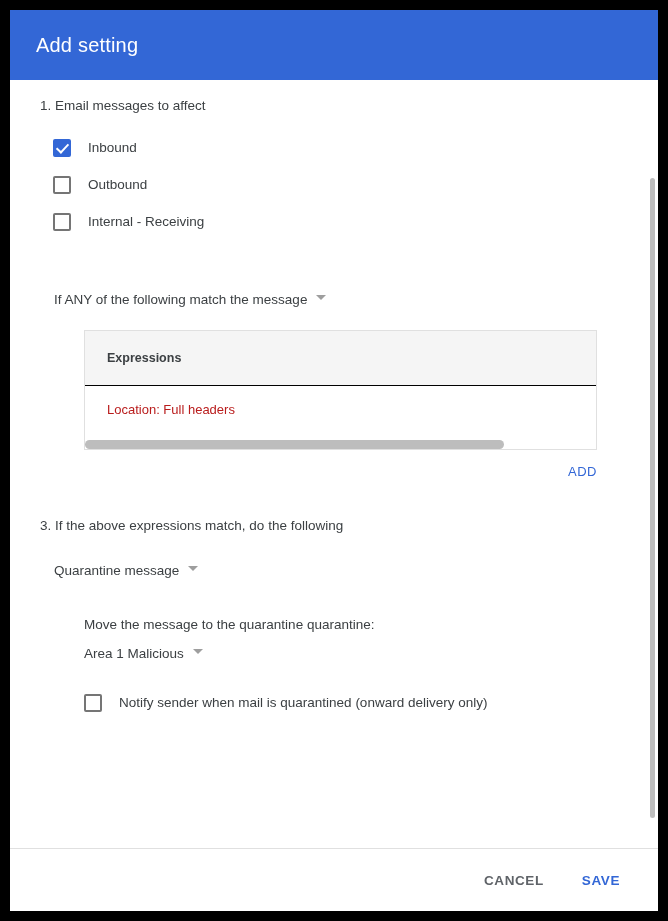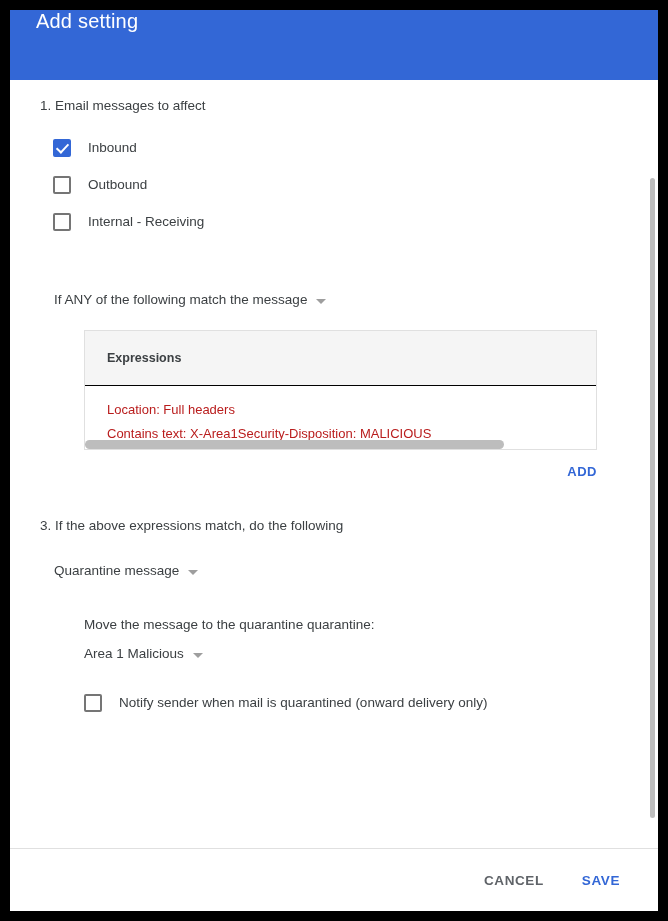--- a/index.html
+++ b/index.html
@@ -30,20 +30,21 @@
     display: flex;
     flex-direction: column;
     overflow: hidden;
   }
   
   .dialog-header {
     height: 70px;
     min-height: 70px;
     background: #3367d6;
     display: flex;
+    align-items: center;
     padding: 0 26px;
     box-sizing: border-box;
   }
   .dialog-title {
     color: #ffffff;
     font-size: 20px;
     font-weight: normal;
     letter-spacing: 0.2px;
   }
   
@@ -106,21 +107,20 @@
     color: #3c4043;
     margin-left: 17px;
   }
   .gap-lg { height: 38px; }
   .gap-md { height: 22px; }
   .gap-sm { height: 12px; }
 
   
   .dropdown {
     display: inline-flex;
-    align-items: center;
     cursor: default;
   }
   .dropdown .dd-label {
     font-size: 13.5px;
     color: #3c4043;
   }
   .caret {
     width: 0;
     height: 0;
     border-left: 5px solid transparent;
@@ -184,21 +184,21 @@
     border-radius: 5px;
   }
   .add-row {
     margin-right: 31px;
     margin-top: 12px;
     text-align: right;
   }
   .add-link {
     font-size: 13px;
     color: #3367d6;
-    font-weight: bold;
+    font-weight: normal;
     letter-spacing: 0.5px;
     cursor: pointer;
   }
 
   .sub-label {
     font-size: 13.5px;
     color: #3c4043;
     padding-left: 44px;
   }
 
@@ -284,21 +284,20 @@
         </div>
 
         <div class="gap-md"></div>
 
         <div class="expr-card">
           <div class="expr-head">
             <span class="expr-head-label">Expressions</span>
           </div>
           <div class="expr-body">
             <div class="expr-line">Location: Full headers</div>
-            <div class="expr-line">Contains text: X-Area1Security-Disposition: MALICIOUS</div>
             <div class="hscroll">
               <div class="hscroll-thumb"></div>
             </div>
           </div>
         </div>
 
         <div class="add-row">
           <span class="add-link">ADD</span>
         </div>
 

